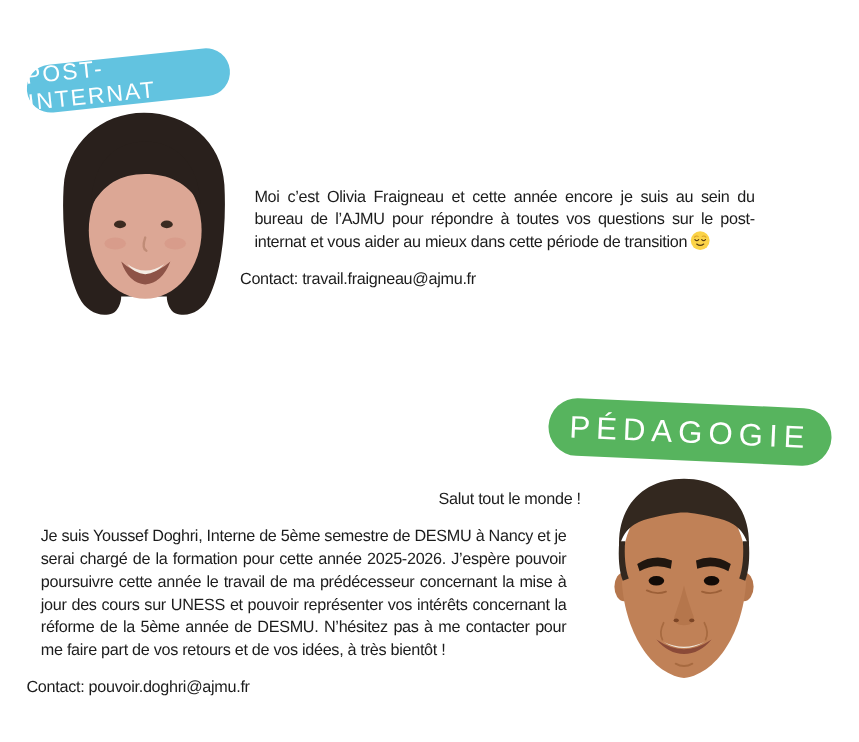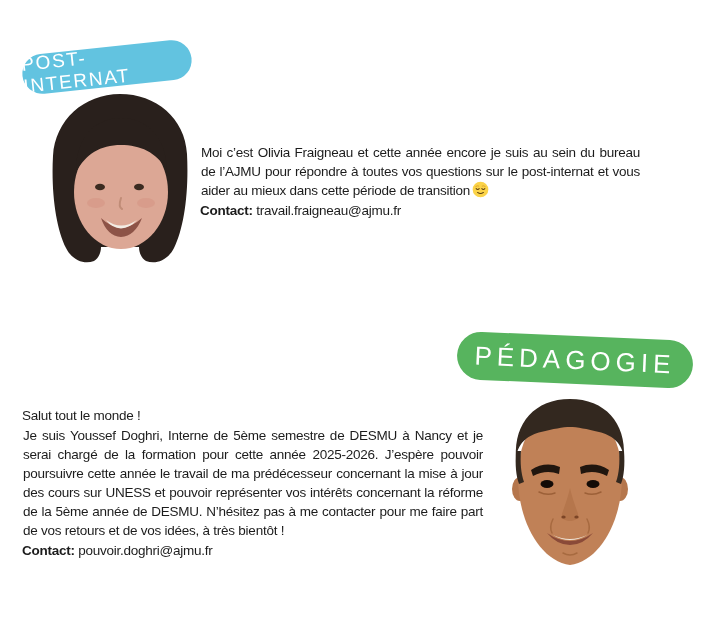--- a/index.html
+++ b/index.html
@@ -43,26 +43,26 @@
   .photo-youssef { left: 493px; top: 393px; width: 154px; height: 184px; }
   .textblock {
     position: absolute;
     font-size: 13.5px;
     line-height: 19px;
     letter-spacing: -0.25px;
   }
   .textblock-olivia { left: 200px; top: 142px; width: 441px; }
   .textblock-youssef { left: 22px; top: 406px; width: 462px; }
   .body-text {
-    margin: 1px;
+    margin: 12px;
     text-align: justify;
   }
-  .greeting { margin: 0; text-align: left; }
+  .greeting { margin: 0; text-align: right; }
   .contact-line { margin: 0; text-align: left; }
-  .contact-line strong { font-weight: 700; }
+  .contact-line strong { font-weight: 400; }
   .emoji {
     display: inline-block;
     width: 17px; height: 17px;
     vertical-align: -3px;
     margin-left: 2px;
   }
   .emoji svg { display: block; width: 100%; height: 100%; }
 </style>
 </head>
 <body>

